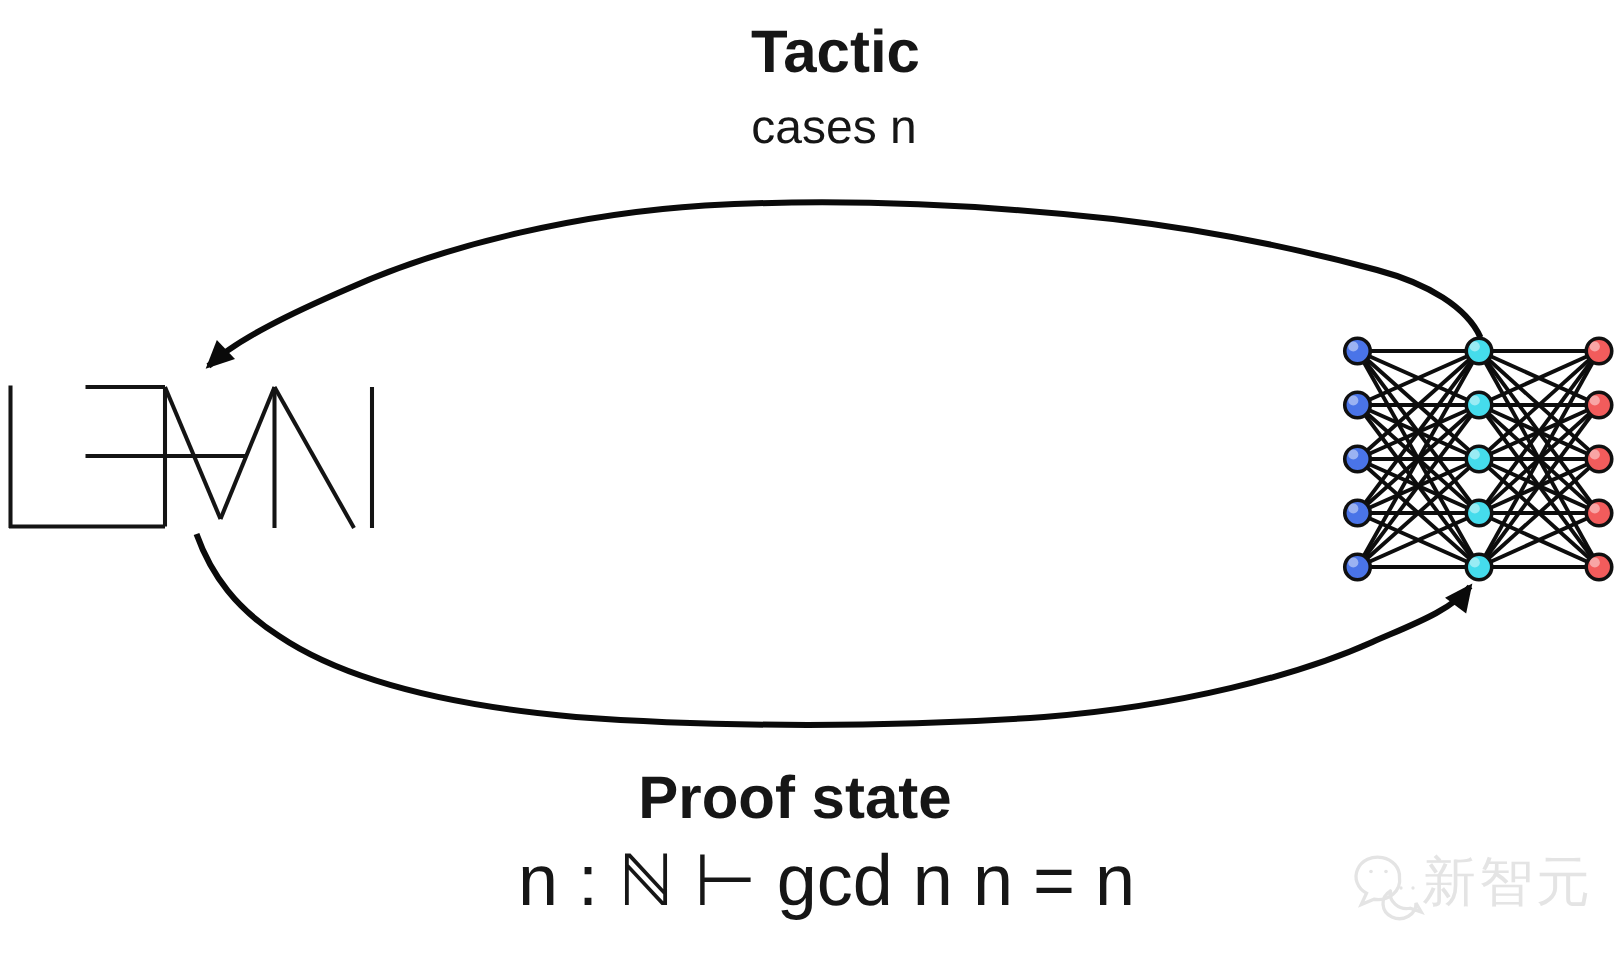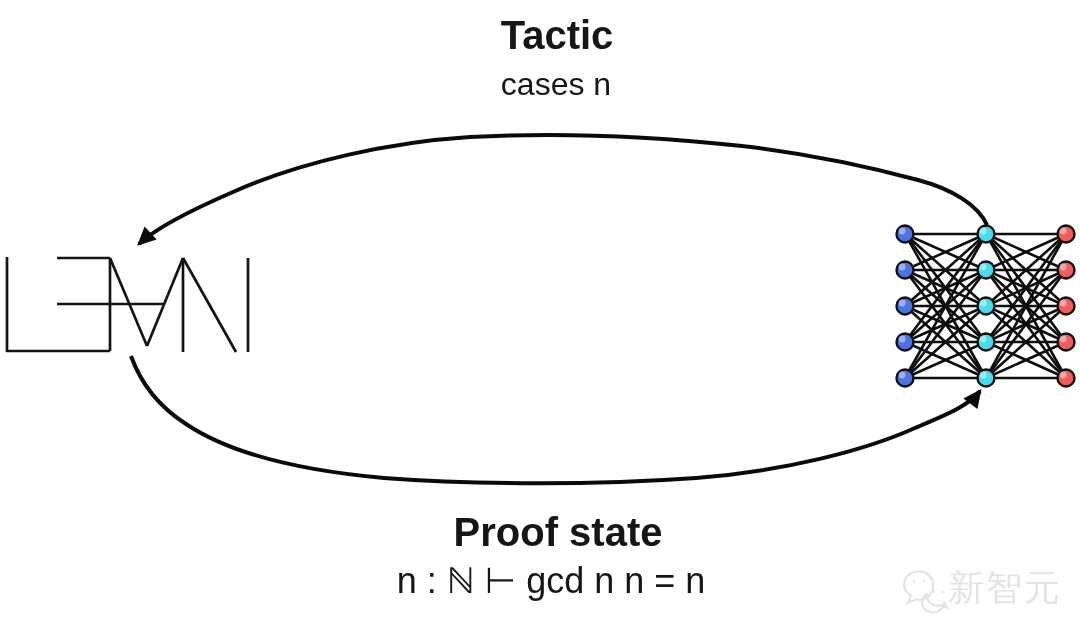--- a/index.html
+++ b/index.html
@@ -5,21 +5,21 @@
   html,body{margin:0;padding:0;background:#ffffff;}
   .canvas{
     position:relative;width:1080px;height:635px;background:#ffffff;
     overflow:hidden;font-family:"Liberation Sans",sans-serif;padding-left:26px;
   }
   .gfx{position:absolute;left:0;top:0;width:1080px;height:635px;}
   .label{position:absolute;transform:translateX(-50%);white-space:nowrap;
          color:#161616;text-align:center;line-height:1.15;}
   .label-title{font-weight:700;font-size:40px;}
   .label-sub{font-weight:400;font-size:32px;}
-  .label-sub-formula{font-weight:400;font-size:36px;}
+  .label-sub-formula{font-weight:400;font-size:48px;}
   .watermark-text{position:absolute;font-size:36px;letter-spacing:2px;
                   line-height:1;white-space:nowrap;}
 </style>
 </head>
 <body>
 
 <div class="canvas">
 
   <div class="label label-title" style="left:557px;top:12px;">Tactic</div>
   <div class="label label-sub" style="left:556px;top:66px;text-align:right;">cases n</div>
@@ -144,18 +144,18 @@
     <g class="wm-icon" stroke="#e4e4e4" stroke-width="2.2" fill="none" stroke-linecap="round">
       <path d="M 933 585 a 14.5 13 0 1 0 -22 10.5 l -3.5 7.5 l 8.5 -3.5 a 14.5 13 0 0 0 17 -14.5"></path>
       <path d="M 927 594 a 11 10 0 1 0 17 8 l 3.5 6 l -7.5 -2.5 a 11 10 0 0 1 -13 -11.5"></path>
       <circle cx="914" cy="581" r="1.2" fill="#e4e4e4" stroke="none"></circle>
       <circle cx="924" cy="581" r="1.2" fill="#e4e4e4" stroke="none"></circle>
       <circle cx="934" cy="592" r="1.1" fill="#e4e4e4" stroke="none"></circle>
       <circle cx="942" cy="592" r="1.1" fill="#e4e4e4" stroke="none"></circle>
     </g>
   </svg>
 
-  <div class="label label-title" style="left:558px;top:509px;">Proof state</div>
+  <div class="label label-title" style="left:530px;top:509px;">Proof state</div>
   <div class="label label-sub-formula" style="left:551px;top:560px;">n : ℕ ⊢ gcd n n = n</div>
 
   <div class="watermark-text" style="left: 948px; top: 570px; color: rgb(228, 228, 228);">新智元</div>
 
 </div>
 
 </body></html>

